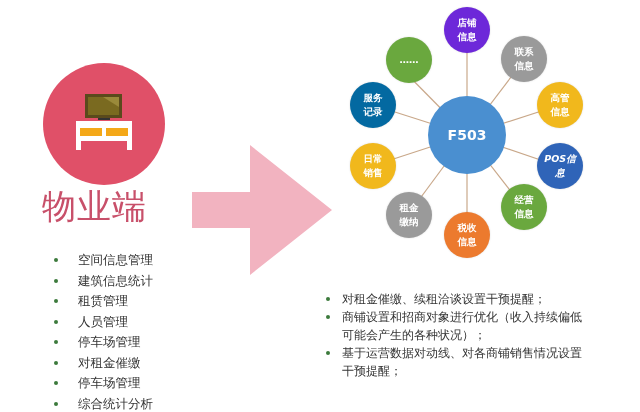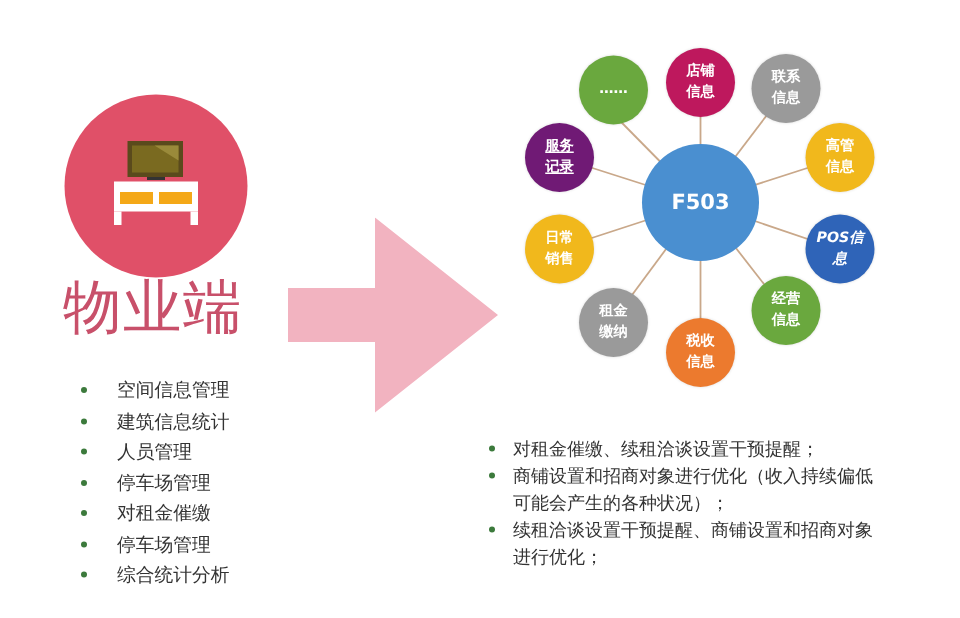--- a/index.html
+++ b/index.html
@@ -1,19 +1,19 @@
 <!DOCTYPE html>
 <html><head>
 <meta charset="utf-8">
 <style>
   html,body{margin:0;padding:0;}
   body{width:640px;height:412px;background:#ffffff;position:relative;overflow:hidden;font-family:"DejaVu Sans",sans-serif;}
   .abs{position:absolute;}
   .big-circle{left:43px;top:63px;width:122px;height:122px;border-radius:50%;background:#e05068;}
-  .title{left:42px;top:183px;font-size:39px;color:#c8506a;letter-spacing:1px;line-height:46px;}
+  .title{left:42px;top:183px;font-size:34px;color:#c8506a;letter-spacing:1px;line-height:46px;}
   .list{left:42px;top:238px;margin:12px;padding:0;list-style:none;}
   .list li{position:relative;padding-left:24px;height:20.5px;font-size:12.5px;color:#333;line-height:20px;}
   .list li::before{content:"";position:absolute;left:0;top:8px;width:4px;height:4px;border-radius:50%;background:#3c7a3c;}
   .node{position:absolute;border-radius:50%;color:#fff;font-size:9.5px;font-weight:bold;text-align:center;display:flex;align-items:center;justify-content:center;line-height:14px;box-shadow:0 0 2px rgba(0,0,0,0.15);}
   .hub{position:absolute;left:428px;top:96px;width:78px;height:78px;border-radius:50%;background:#4a8fd0;color:#fff;font-weight:bold;font-size:14px;display:flex;align-items:center;justify-content:center;}
   .notes{left:326px;top:290px;margin:0;padding:0;list-style:none;}
   .notes li{position:relative;padding-left:16px;font-size:12px;color:#333;line-height:18px;width:250px;}
   .notes li::before{content:"";position:absolute;left:0;top:7px;width:4px;height:4px;border-radius:50%;background:#3c7a3c;}
 </style>
 </head>
@@ -29,20 +29,21 @@
     <rect x="37" y="65" width="22" height="8" fill="#f4a818"></rect>
     <rect x="63" y="65" width="22" height="8" fill="#f4a818"></rect>
     <rect x="33" y="78" width="5" height="9" fill="#ffffff"></rect>
     <rect x="84" y="78" width="5" height="9" fill="#ffffff"></rect>
   </svg>
 </div>
 <div class="abs title">物业端</div>
 <ul class="abs list">
   <li>空间信息管理</li>
   <li>建筑信息统计</li>
+  <li>租赁管理</li>
   <li>人员管理</li>
   <li>停车场管理</li>
   <li>对租金催缴</li>
   <li>停车场管理</li>
   <li>综合统计分析</li>
 </ul>
 
 <svg class="abs" style="left:190px;top:145px;" width="145" height="135">
   <polygon points="2,47 60,47 60,0 142,65 60,130 60,83 2,83" fill="#f2b3c0"></polygon>
 </svg>
@@ -56,29 +57,29 @@
     <line x1="467" y1="135" x2="561" y2="167"></line>
     <line x1="467" y1="135" x2="523" y2="207"></line>
     <line x1="467" y1="135" x2="467" y2="225"></line>
     <line x1="467" y1="135" x2="410" y2="212"></line>
     <line x1="467" y1="135" x2="372" y2="166"></line>
     <line x1="467" y1="135" x2="373" y2="105"></line>
   </g>
 </svg>
 
 <div class="node" style="left:386px;top:37px;width:46px;height:46px;background:#6aa83e;">……</div>
-<div class="node" style="left:444px;top:32px;width:46px;height:46px;background:#be185d;">店铺<br>信息</div>
+<div class="node" style="left:444px;top:7px;width:46px;height:46px;background:#6d28d9;">店铺<br>信息</div>
 <div class="node" style="left:501px;top:36px;width:46px;height:46px;background:#9a9a9a;">联系<br>信息</div>
 <div class="node" style="left:537px;top:82px;width:46px;height:46px;background:#f1b81c;">高管<br>信息</div>
 <div class="node" style="left:537px;top:143px;width:46px;height:46px;background:#2f64b8;font-style:italic;">POS信<br>息</div>
 <div class="node" style="left:501px;top:184px;width:46px;height:46px;background:#6aa83e;">经营<br>信息</div>
 <div class="node" style="left:444px;top:212px;width:46px;height:46px;background:#ec7a2e;">税收<br>信息</div>
 <div class="node" style="left:386px;top:192px;width:46px;height:46px;background:#9a9a9a;">租金<br>缴纳</div>
 <div class="node" style="left:350px;top:143px;width:46px;height:46px;background:#f1b81c;">日常<br>销售</div>
-<div class="node" style="left:350px;top:82px;width:46px;height:46px;background:#701a75;text-decoration:underline;">服务<br>记录</div>
+<div class="node" style="left:350px;top:82px;width:46px;height:46px;background:#0369a1;">服务<br>记录</div>
 
 <div class="hub">F503</div>
 
 <ul class="abs notes">
   <li>对租金催缴、续租洽谈设置干预提醒；</li>
   <li>商铺设置和招商对象进行优化（收入持续偏低可能会产生的各种状况）；</li>
-  <li>续租洽谈设置干预提醒、商铺设置和招商对象进行优化；</li>
+  <li>基于运营数据对动线、对各商铺销售情况设置干预提醒；</li>
 </ul>
 
 </body></html>

